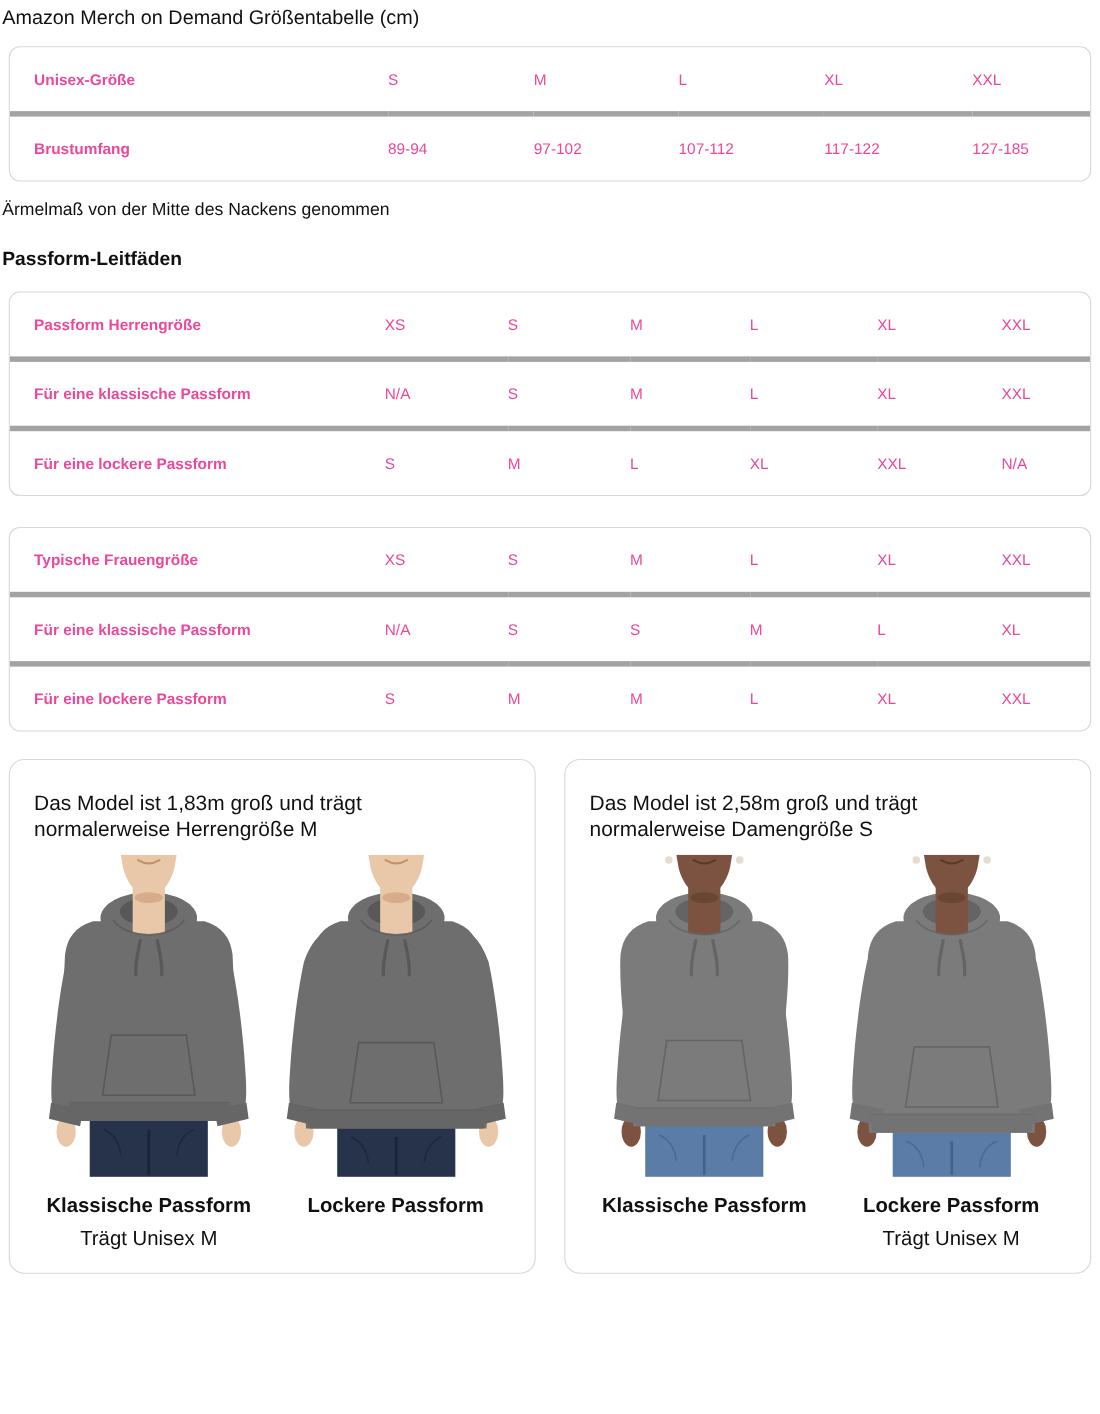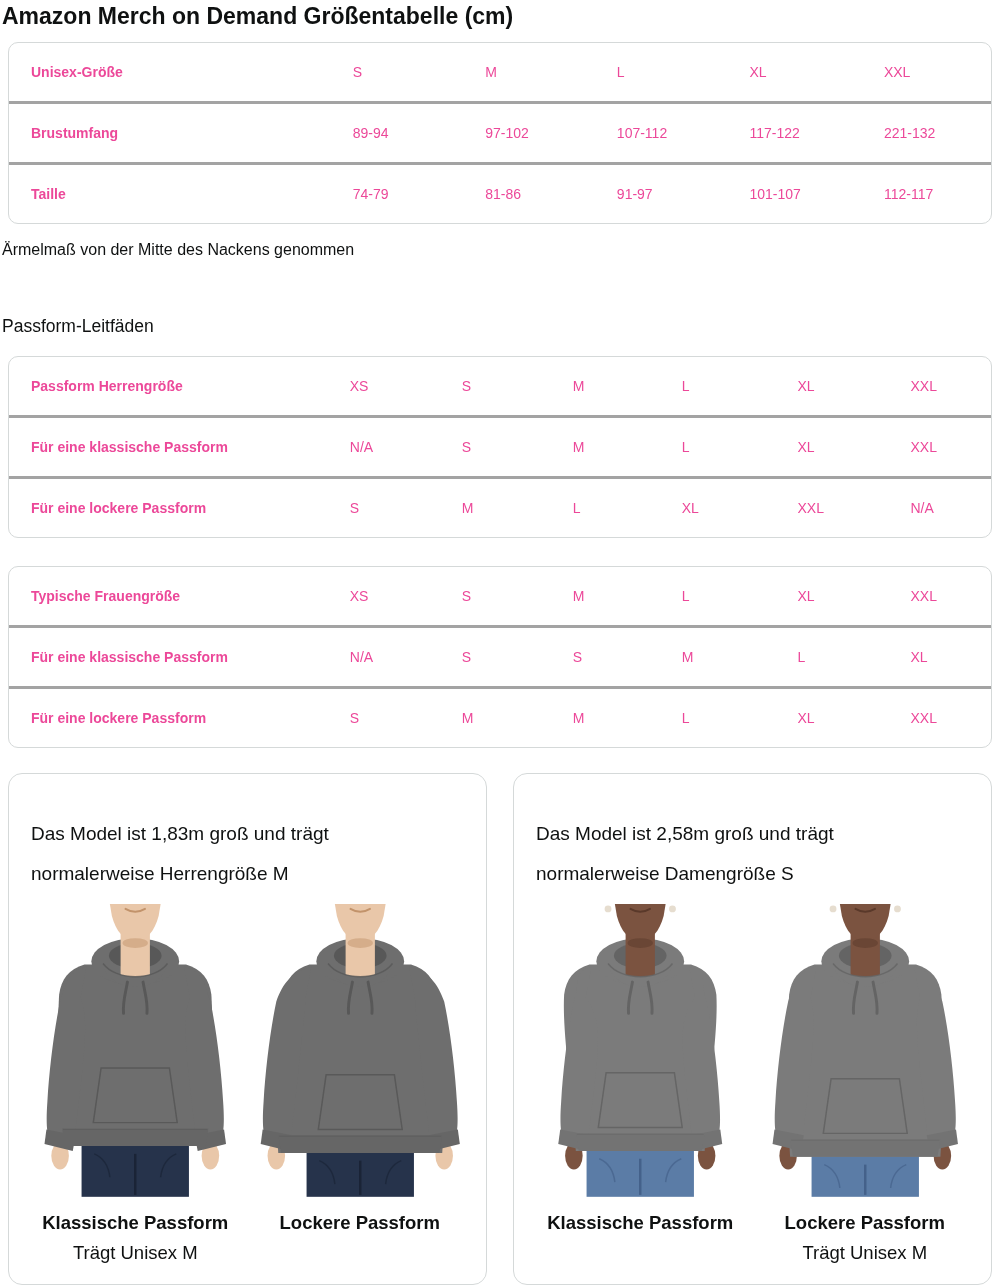--- a/index.html
+++ b/index.html
@@ -5,22 +5,22 @@
   html,body{margin:0;padding:0;background:#fff;}
   body{
     width:1000px;
     box-sizing:border-box;
     padding:3px 8px 0;
     color:#0f1111;
     font-family:"Liberation Sans","DejaVu Sans",sans-serif;
     -webkit-font-smoothing:antialiased;
   }
   .page-title{
-    font-size:23px;
-    font-weight:700;
+    font-size:18px;
+    font-weight:400;
     line-height:26px;
     margin:0 0 13px -6px;
   }
   .box{
     border:1px solid #d5d9d9;
     border-radius:10px;
     overflow:hidden;
     background:#fff;
   }
   .box + .box{margin-top:28px;}
@@ -32,49 +32,49 @@
     table-layout:fixed;
   }
   td{
     padding:18.5px 4px 18.5px 0;
     line-height:21px;
     white-space:nowrap;
     text-align:left;
     overflow:hidden;
   }
   td.label{font-weight:700;padding-left:22px;}
-  tr + tr td{border-top:3px solid #a3a3a3;}
+  tr + tr td{border-top:5px solid #a3a3a3;}
   .note{
     font-size:16px;
     line-height:19px;
     margin:16px 0 0 -6px;
   }
   .section-heading{
     font-size:17.5px;
-    font-weight:400;
+    font-weight:700;
     line-height:22px;
-    margin:56px 0 19px -6px;
+    margin:24px 0 19px -6px;
   }
   .cards{
     display:flex;
     gap:26px;
     margin:25px 0 2px;
   }
   .card{
     flex:1;
     box-sizing:border-box;
     border:1px solid #d5d9d9;
     border-radius:14px;
     padding:24px 14px 20px;
     background:#fff;
   }
   .card-desc{
     font-size:19px;
-    line-height:40px;
-    margin:16px 8px 10px;
+    line-height:24px;
+    margin:4px 8px 10px;
     max-width:404px;
   }
   .figures{display:flex;gap:0;}
   .figure{
     flex:1;
     margin:0;
     min-width:0;
     text-align:center;
   }
   .model-img{width:100%;}
@@ -114,29 +114,21 @@
           <td class="val">L</td>
           <td class="val">XL</td>
           <td class="val">XXL</td>
         </tr>
         <tr>
           <td class="label">Brustumfang</td>
           <td class="val">89-94</td>
           <td class="val">97-102</td>
           <td class="val">107-112</td>
           <td class="val">117-122</td>
-          <td class="val">221-132</td>
-        </tr>
-        <tr>
-          <td class="label">Taille</td>
-          <td class="val">74-79</td>
-          <td class="val">81-86</td>
-          <td class="val">91-97</td>
-          <td class="val">101-107</td>
-          <td class="val">112-117</td>
+          <td class="val">127-185</td>
         </tr>
       </tbody>
     </table>
 </section>
 
 <p class="note">Ärmelmaß von der Mitte des Nackens genommen</p>
 
 <h2 class="section-heading">Passform-Leitfäden</h2>
 
 <section class="box">

